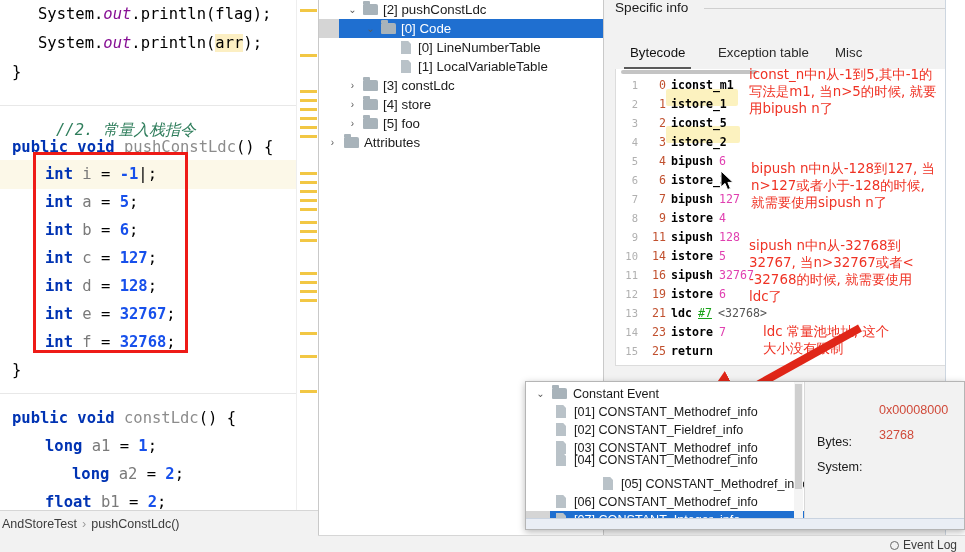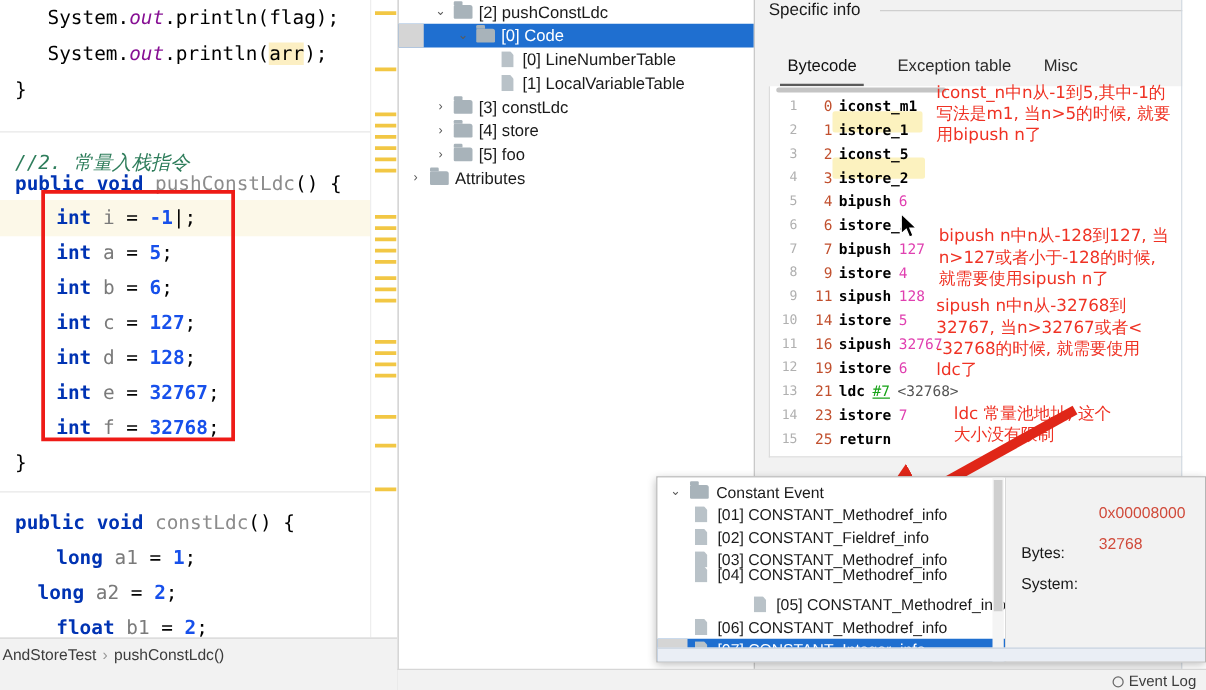--- a/index.html
+++ b/index.html
@@ -207,33 +207,33 @@
 <div id="root">
 
   <div id="editor">
     <div id="editor-scroll">
         <div class="row-hl" style="top: 160px;"></div>
         <div class="sep-line" style="top: 105px;"></div>
         <div class="sep-line" style="top: 393px;"></div>
         <div class="code-line" style="top: 0px; padding-left: 38px;"><span class="brace">System.</span><span class="fld">out</span><span class="brace">.println(flag);</span></div>
         <div class="code-line" style="top: 29px; padding-left: 38px;"><span class="brace">System.</span><span class="fld">out</span><span class="brace">.println(</span><span class="hl-arr">arr</span><span class="brace">);</span></div>
         <div class="code-line" style="top: 58px; padding-left: 12px;"><span class="brace">}</span></div>
-        <div class="code-line" style="top: 116px; padding-left: 12px;"><span class="cmt">//2. 常量入栈指令</span></div>
+        <div class="code-line" style="top: 116px; padding-left: 12px; margin-left: 44px;"><span class="cmt">//2. 常量入栈指令</span></div>
         <div class="code-line" style="top: 133px; padding-left: 12px;"><span class="kw">public void </span><span class="meth">pushConstLdc</span><span class="brace">() {</span></div>
         <div class="code-line" style="top: 160px; padding-left: 45px;"><span class="kw">int </span><span class="id">i </span><span class="brace">= </span><span class="num">-1</span><span class="brace">|;</span></div>
         <div class="code-line" style="top: 188px; padding-left: 45px;"><span class="kw">int </span><span class="id">a </span><span class="brace">= </span><span class="num">5</span><span class="brace">;</span></div>
         <div class="code-line" style="top: 216px; padding-left: 45px;"><span class="kw">int </span><span class="id">b </span><span class="brace">= </span><span class="num">6</span><span class="brace">;</span></div>
         <div class="code-line" style="top: 244px; padding-left: 45px;"><span class="kw">int </span><span class="id">c </span><span class="brace">= </span><span class="num">127</span><span class="brace">;</span></div>
         <div class="code-line" style="top: 272px; padding-left: 45px;"><span class="kw">int </span><span class="id">d </span><span class="brace">= </span><span class="num">128</span><span class="brace">;</span></div>
         <div class="code-line" style="top: 300px; padding-left: 45px;"><span class="kw">int </span><span class="id">e </span><span class="brace">= </span><span class="num">32767</span><span class="brace">;</span></div>
         <div class="code-line" style="top: 328px; padding-left: 45px;"><span class="kw">int </span><span class="id">f </span><span class="brace">= </span><span class="num">32768</span><span class="brace">;</span></div>
         <div class="code-line" style="top: 356px; padding-left: 12px;"><span class="brace">}</span></div>
         <div class="code-line" style="top: 404px; padding-left: 12px;"><span class="kw">public void </span><span class="meth">constLdc</span><span class="brace">() {</span></div>
         <div class="code-line" style="top: 432px; padding-left: 45px;"><span class="kw">long </span><span class="id">a1 </span><span class="brace">= </span><span class="num">1</span><span class="brace">;</span></div>
-        <div class="code-line" style="top: 460px; padding-left: 30px;"><span class="kw">long </span><span class="id">a2 </span><span class="brace">= </span><span class="num">2</span><span class="brace">;</span></div>
+        <div class="code-line" style="top: 460px; padding-left: 58px; margin-left: 14px;"><span class="kw">long </span><span class="id">a2 </span><span class="brace">= </span><span class="num">2</span><span class="brace">;</span></div>
         <div class="code-line" style="top: 488px; padding-left: 45px;"><span class="kw">float </span><span class="id">b1 </span><span class="brace">= </span><span class="num">2</span><span class="brace">;</span></div>
       </div>
 
     <div id="code-redbox"></div>
 
     <div id="editor-gutter">
 
     <div class="mark" style="top: 9px; left: 3px;"></div>
         <div class="mark" style="top: 54px; left: 3px;"></div>
         <div class="mark" style="top: 90px; left: 3px;"></div>
@@ -425,21 +425,21 @@
           <span class="bc-ln">15</span>
           <span class="bc-off">25</span>
           <span class="bc-op">return</span>
         </div>
       </div>
 
     <div id="notes-layer">
         <div class="note" style="left: 145px; top: 66px;">iconst_n中n从-1到5,其中-1的
 写法是m1, 当n&gt;5的时候, 就要
 用bipush n了</div>
-        <div class="note" style="left: 147px; top: 181px;">bipush n中n从-128到127, 当
+        <div class="note" style="left: 147px; top: 160px;">bipush n中n从-128到127, 当
 n&gt;127或者小于-128的时候,
 就需要使用sipush n了</div>
         <div class="note" style="left: 145px; top: 237px;">sipush n中n从-32768到
 32767, 当n&gt;32767或者&lt;
 -32768的时候, 就需要使用
 ldc了</div>
         <div class="note" style="left: 159px; top: 323px;">ldc 常量池地址, 这个
 大小没有限制</div>
       </div>
   </div>

